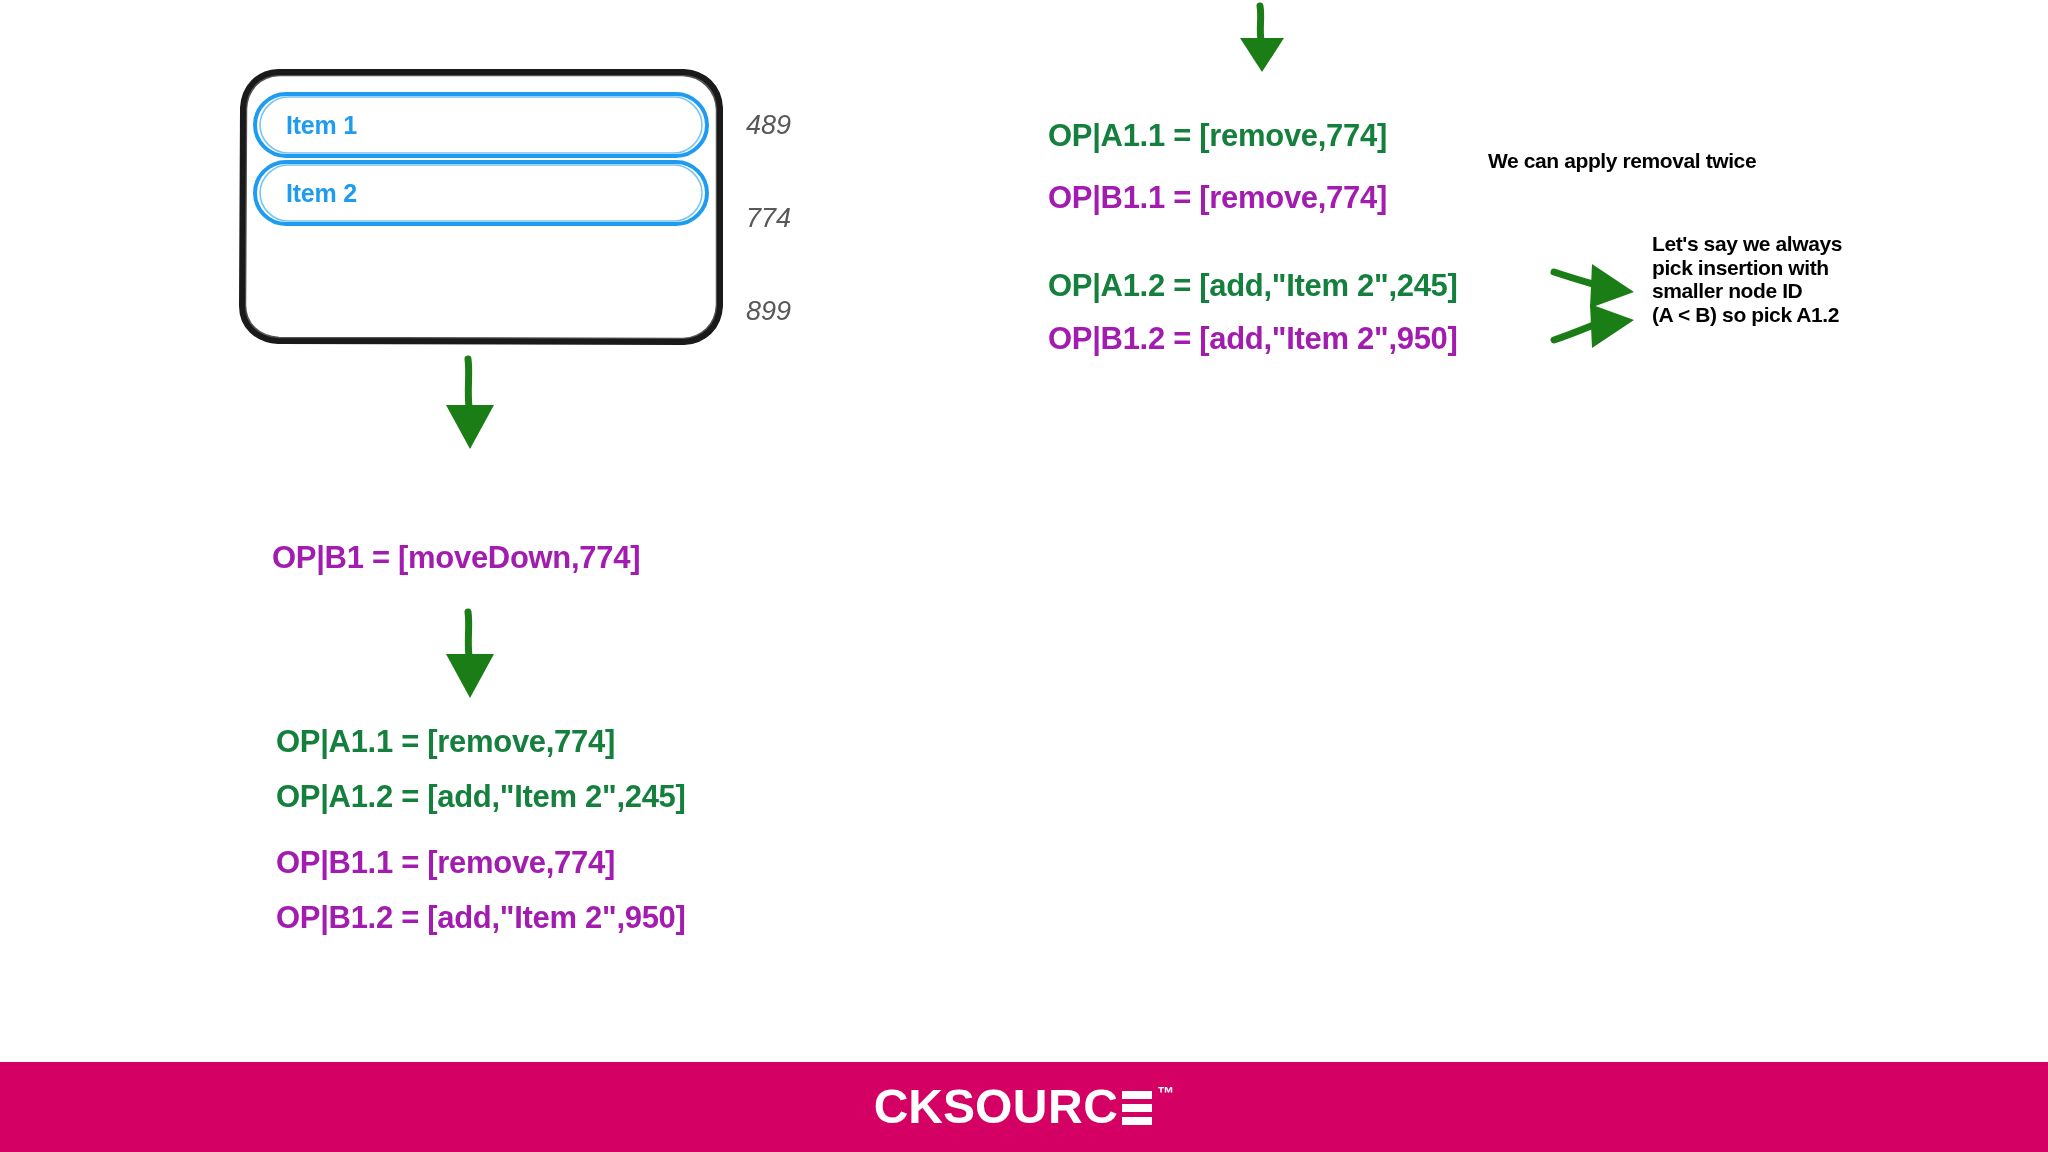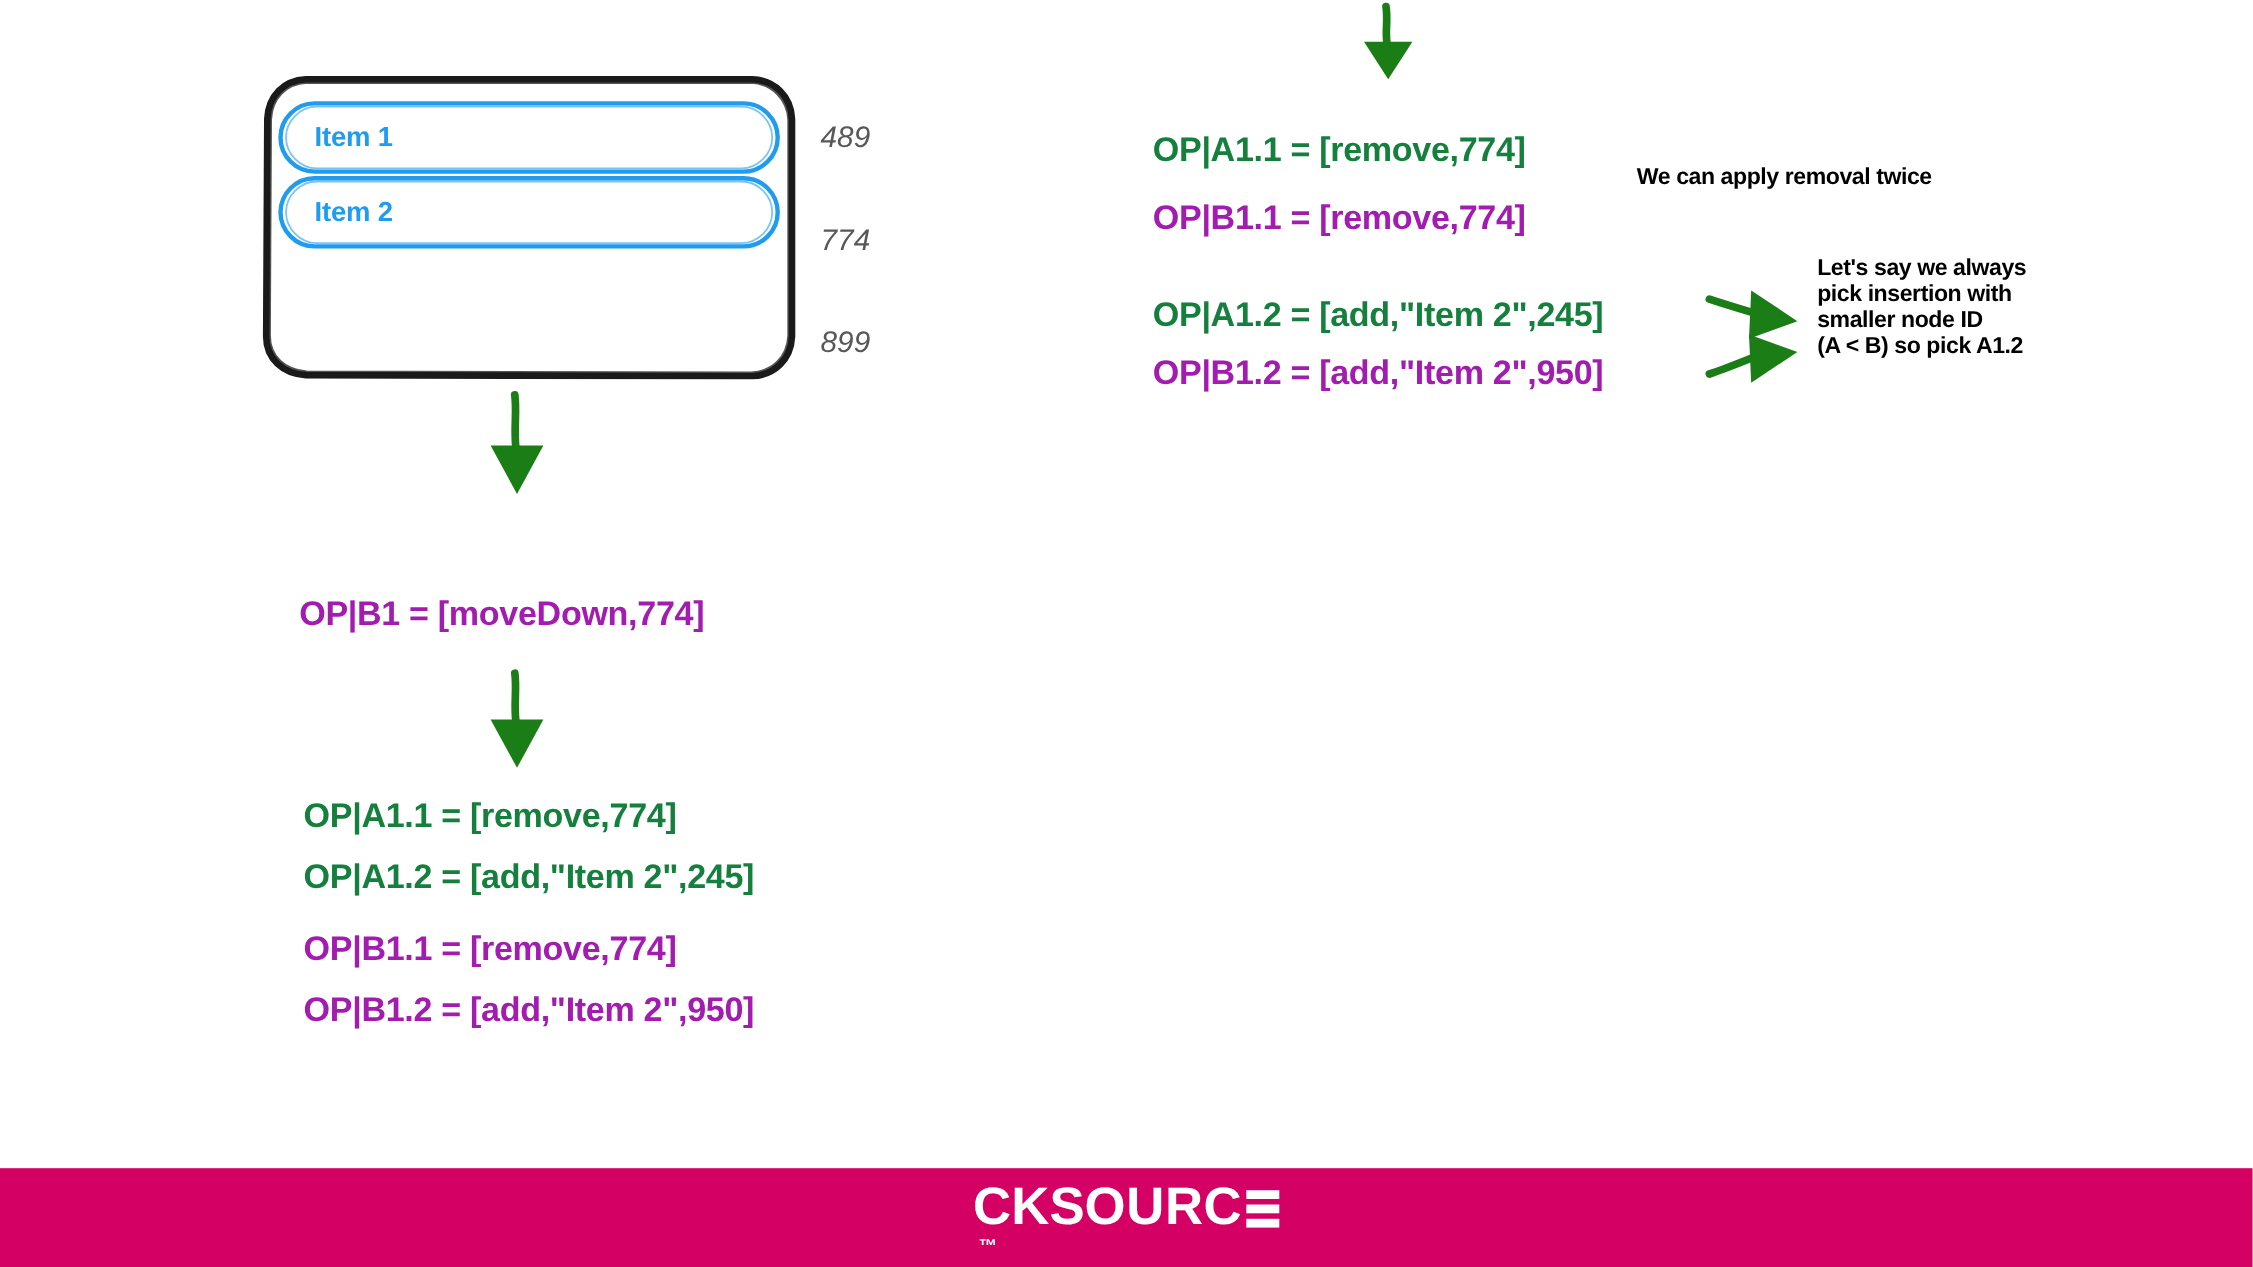--- a/index.html
+++ b/index.html
@@ -125,21 +125,20 @@
     height: 90px;
     background: #d40063;
     display: flex;
     align-items: center;
     justify-content: center;
   }
   .logo {
     display: flex;
     align-items: flex-start;
     color: #ffffff;
-    flex-direction: column;
   }
   .logo-word {
     font-size: 48px;
     font-weight: bold;
     letter-spacing: 0.5px;
     line-height: 1;
     display: flex;
     align-items: center;
   }
   .logo-ck { letter-spacing: 0px; }

